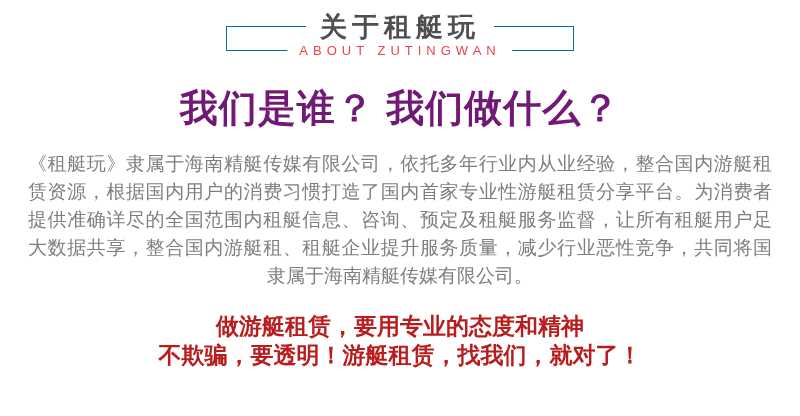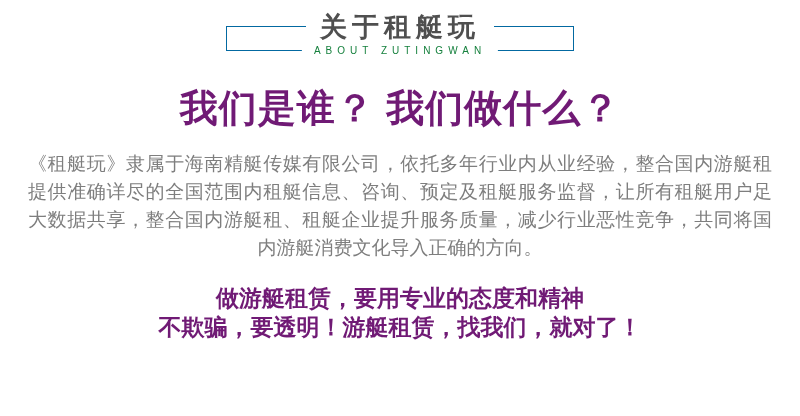--- a/index.html
+++ b/index.html
@@ -34,22 +34,22 @@
     line-height: 30px;
     white-space: nowrap;
   }
   .title-en {
     position: absolute;
     bottom: -7px;
     left: 50%;
     transform: translateX(-50%);
     background: #ffffff;
     padding: 0 12px;
-    font-size: 10px;
-    color: #15803d;
+    font-size: 13px;
+    color: #ef4444;
     letter-spacing: 5px;
     line-height: 13px;
     white-space: nowrap;
   }
 
   
   .main-heading {
     margin: 33px 0 0;
     text-align: center;
     font-size: 38px;
@@ -77,40 +77,41 @@
     text-align-last: center;
   }
 
   
   .slogan {
     margin-top: 22px;
     text-align: center;
     font-weight: bold;
     font-size: 23px;
     line-height: 29px;
-    color: #701a75;
+    color: #b91c1c;
   }
 </style>
 </head>
 <body>
 
 <div class="about-section">
 
   <div class="about-box">
     <span class="title-cn">关于租艇玩</span>
     <span class="title-en">ABOUT ZUTINGWAN</span>
   </div>
 
   <h2 class="main-heading">我们是谁？ 我们做什么？</h2>
 
   <div class="intro-text">
     <div class="intro-line">《租艇玩》隶属于海南精艇传媒有限公司，依托多年行业内从业经验，整合国内游艇租</div>
+    <div class="intro-line">赁资源，根据国内用户的消费习惯打造了国内首家专业性游艇租赁分享平台。为消费者</div>
     <div class="intro-line">提供准确详尽的全国范围内租艇信息、咨询、预定及租艇服务监督，让所有租艇用户足</div>
     <div class="intro-line">大数据共享，整合国内游艇租、租艇企业提升服务质量，减少行业恶性竞争，共同将国</div>
-    <div class="intro-line">内游艇消费文化导入正确的方向。</div>
+    <div class="intro-line">隶属于海南精艇传媒有限公司。</div>
   </div>
 
   <div class="slogan">
     <div>做游艇租赁，要用专业的态度和精神</div>
     <div>不欺骗，要透明！游艇租赁，找我们，就对了！</div>
   </div>
 
 </div>
 
 </body></html>

